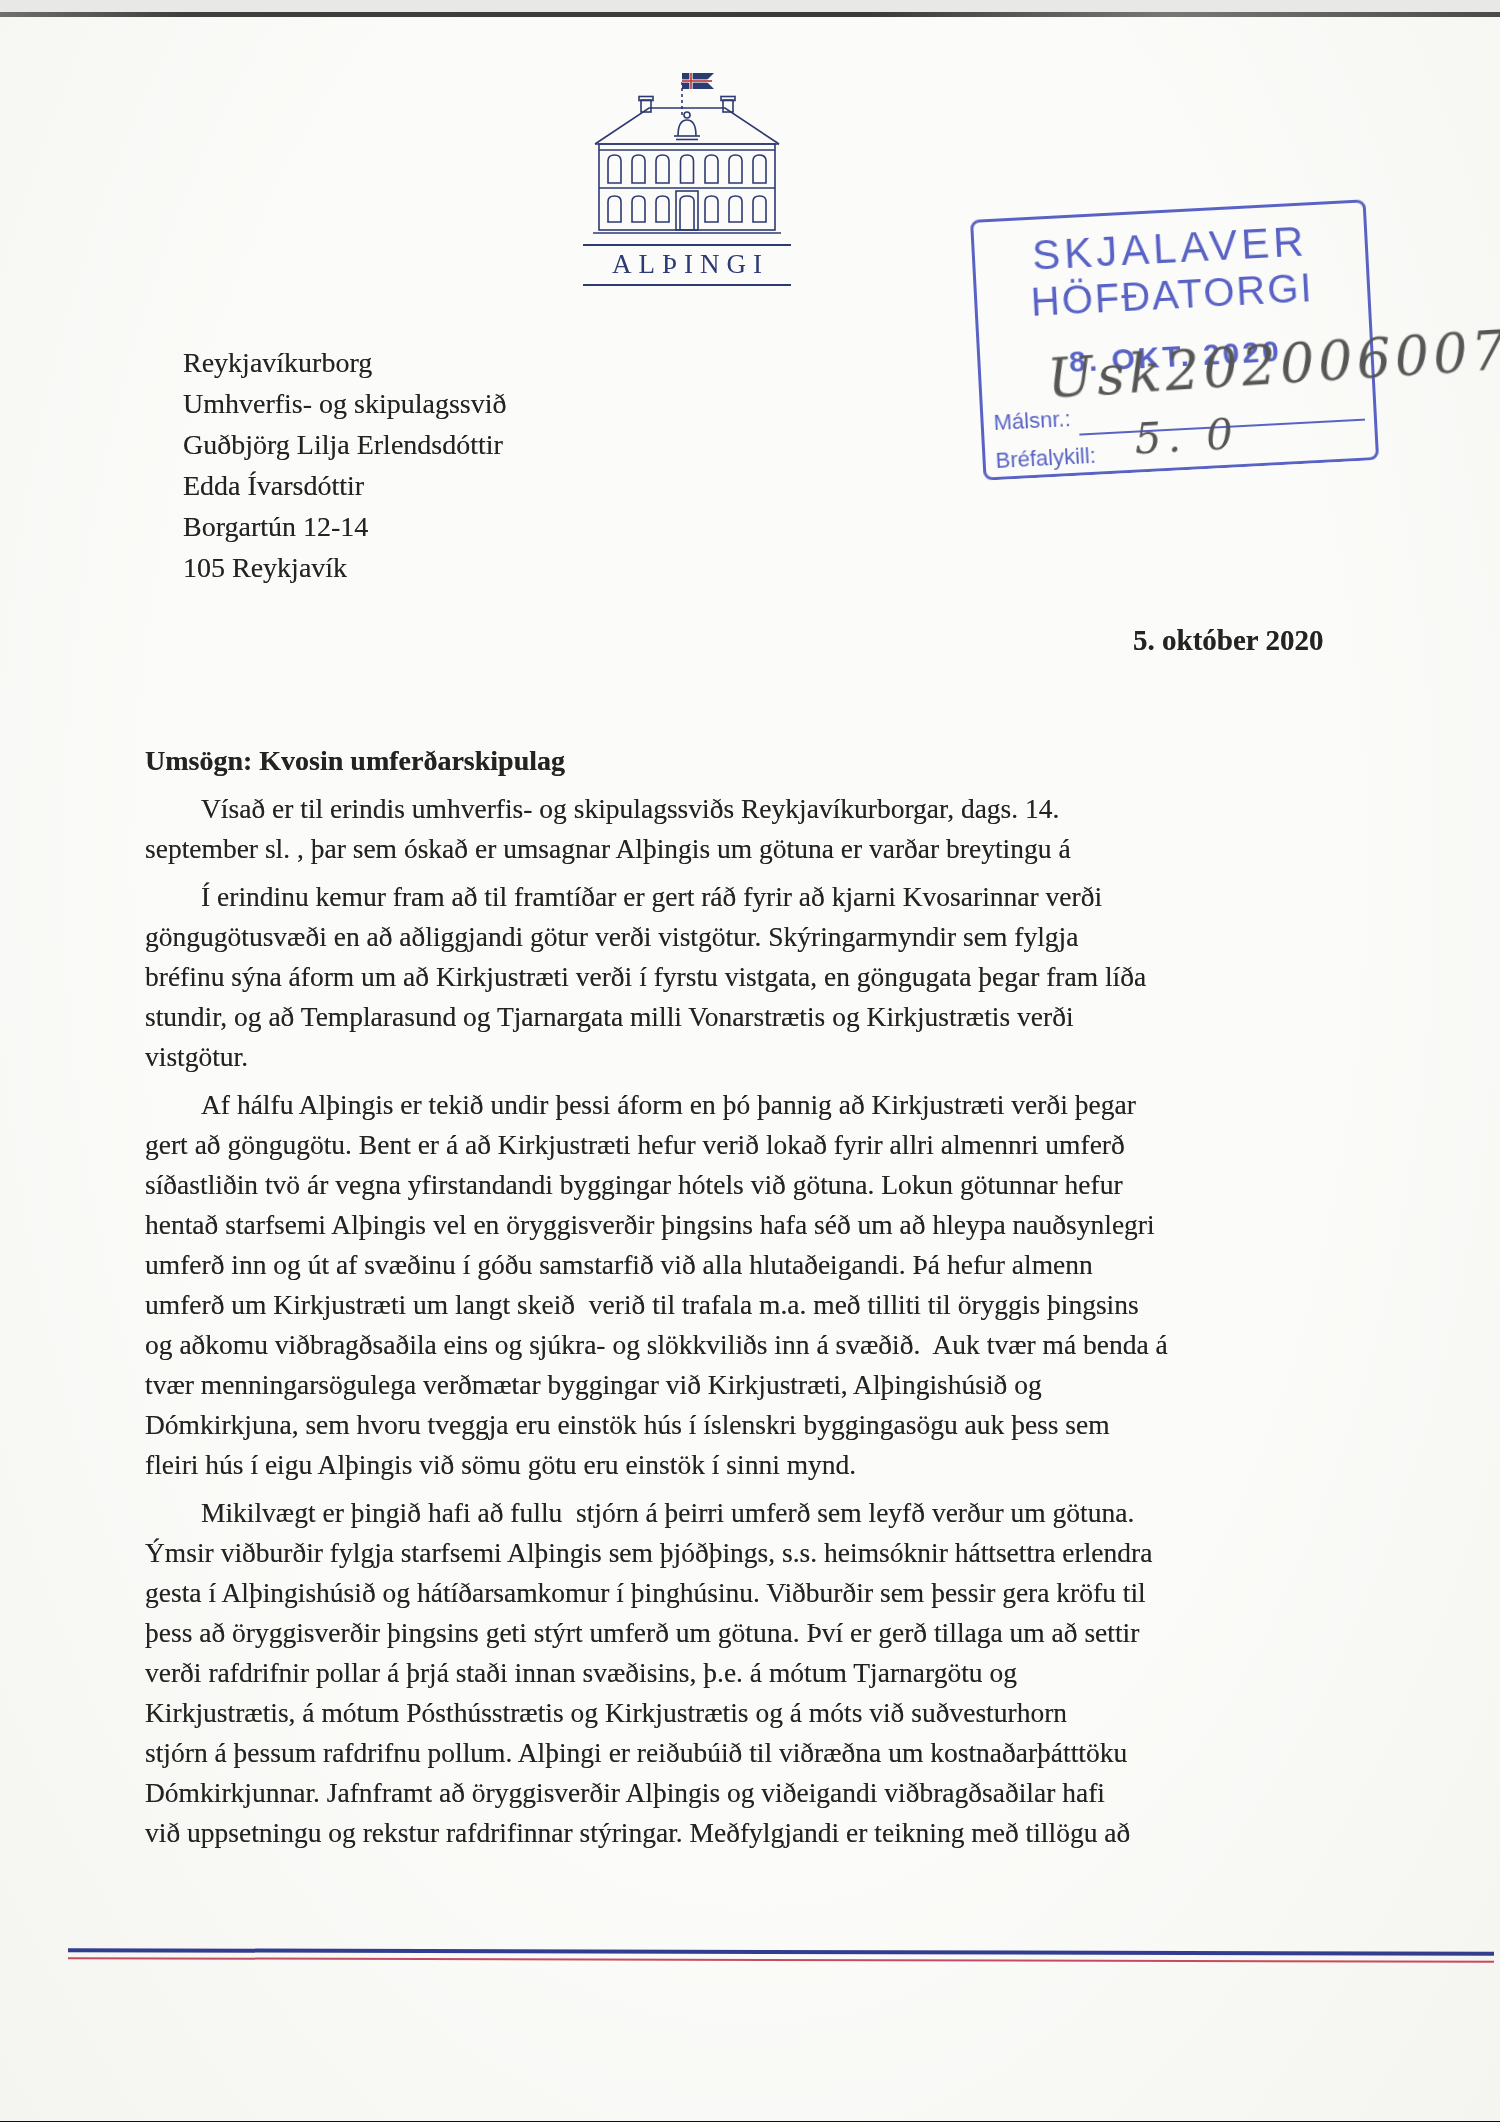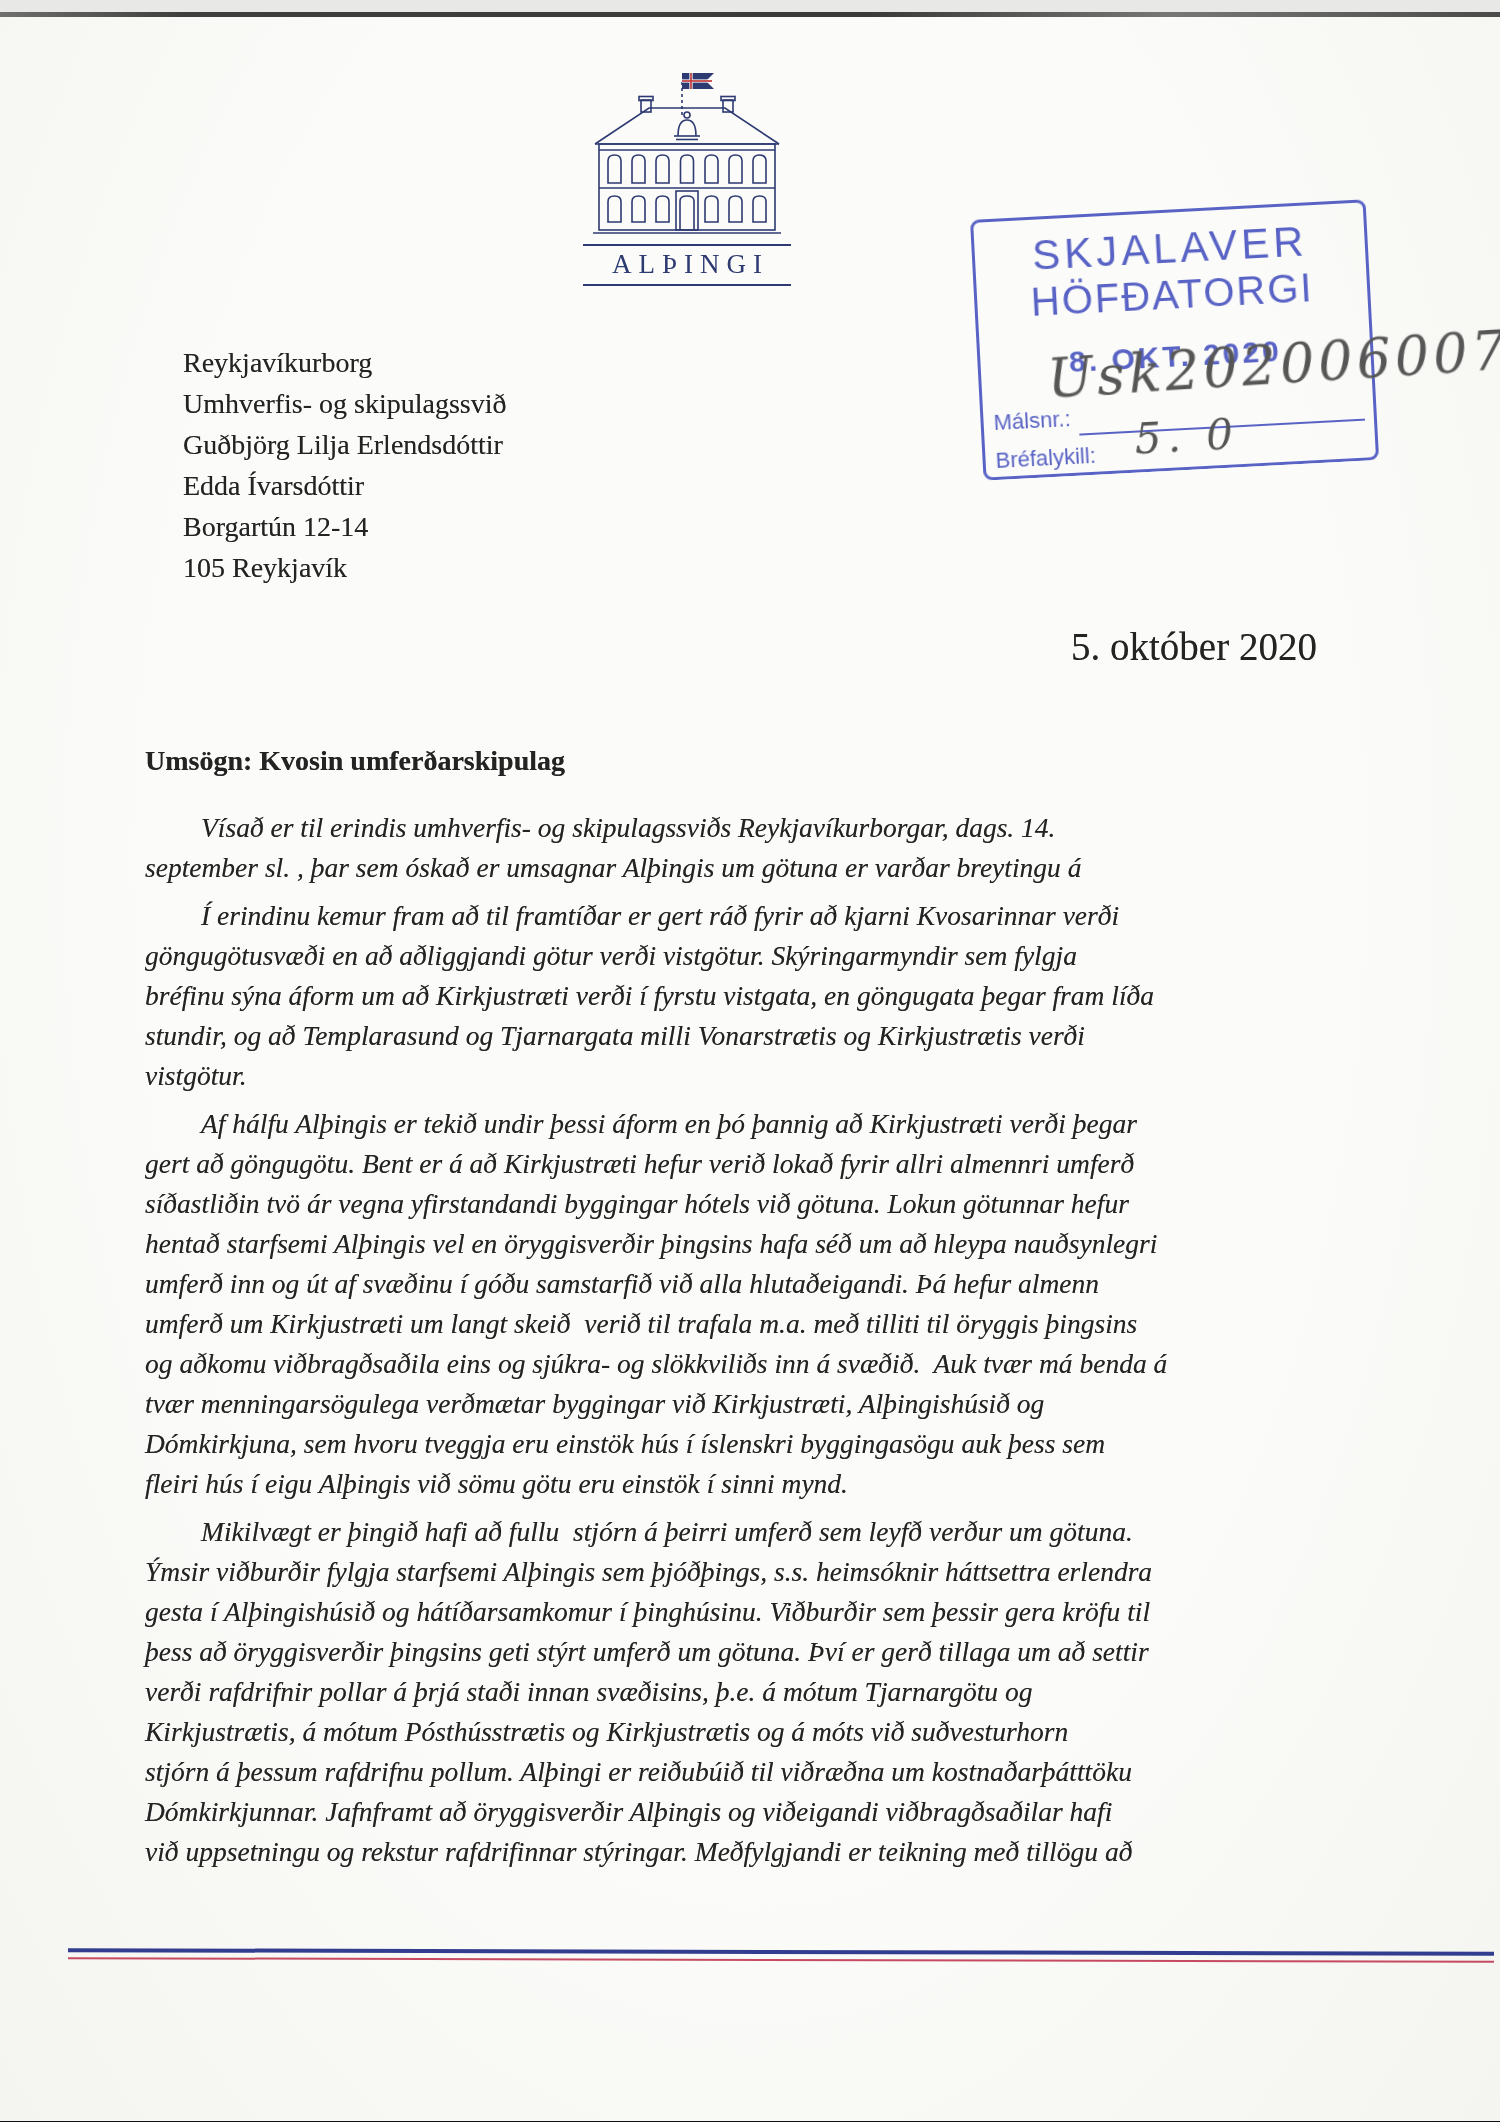--- a/index.html
+++ b/index.html
@@ -51,26 +51,26 @@
   .stamp-label.key{left:10px;top:226px;}
   .stamp-underline{position:absolute;left:95px;top:216px;width:286px;height:2px;background:var(--stamp_blue);}
   .hand{
     position:absolute;font-family:"DejaVu Serif",serif;font-style:italic;
     color:var(--handwriting);white-space:nowrap;
   }
   .hand.case-value{left:66px;top:126px;font-size:54px;letter-spacing:4px;transform:rotate(-0.6deg);}
   .hand.key-value{left:150px;top:200px;font-size:42px;letter-spacing:6px;}
 
   
-  .letter-date{position:absolute;left:1071px;top:612px;font-size:39px;white-space:pre;
-    text-shadow:0 0 0.6px rgba(20,20,20,.45);}
+  .letter-date{position:absolute;left:1133px;top:612px;font-size:29px;white-space:pre;
+    text-shadow:0 0 0.6px rgba(20,20,20,.45);font-weight:bold;}
   .subject{position:absolute;left:145px;top:733px;font-size:28px;font-weight:bold;white-space:pre;
     text-shadow:0 0 0.5px rgba(20,20,20,.55);}
-  .body-text{position:absolute;left:145px;top:796px;width:1250px;
-    text-shadow:0 0 0.6px rgba(20,20,20,.45);font-style:italic;}
+  .body-text{position:absolute;left:145px;top:777px;width:1250px;
+    text-shadow:0 0 0.6px rgba(20,20,20,.45);}
   .para{margin:0 0 8px 0;}
   .line{font-size:27.5px;line-height:40px;white-space:pre;}
   .line.indent{text-indent:56px;}
 
   
   .footer-rules{position:absolute;left:68px;top:1938px;width:1426px;transform:rotate(0.15deg);}
   .rule-navy{height:4px;background:var(--footer_navy);}
   .rule-gap{height:5px;}
   .rule-red{height:2px;background:var(--footer_red);}
 </style>

